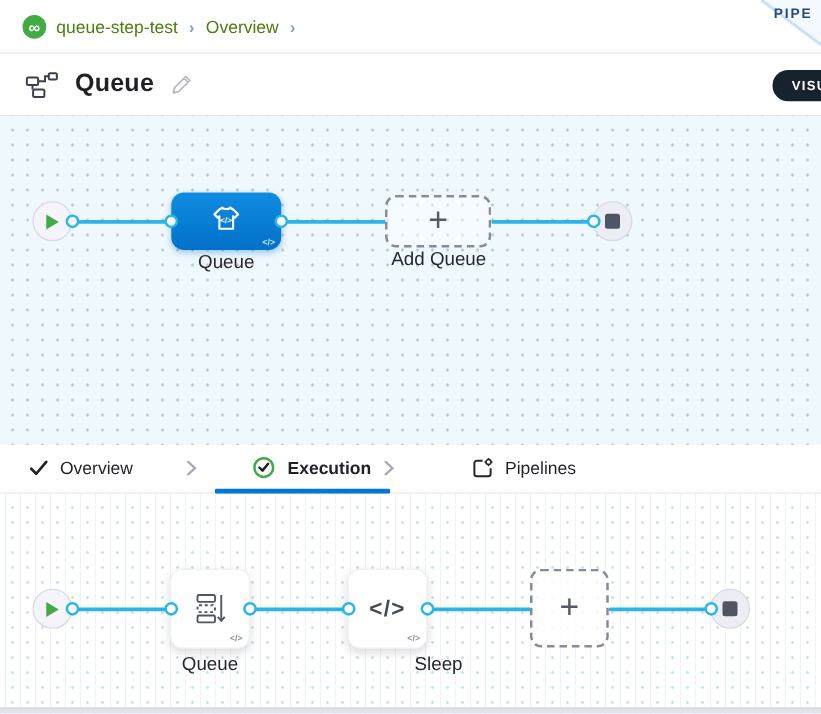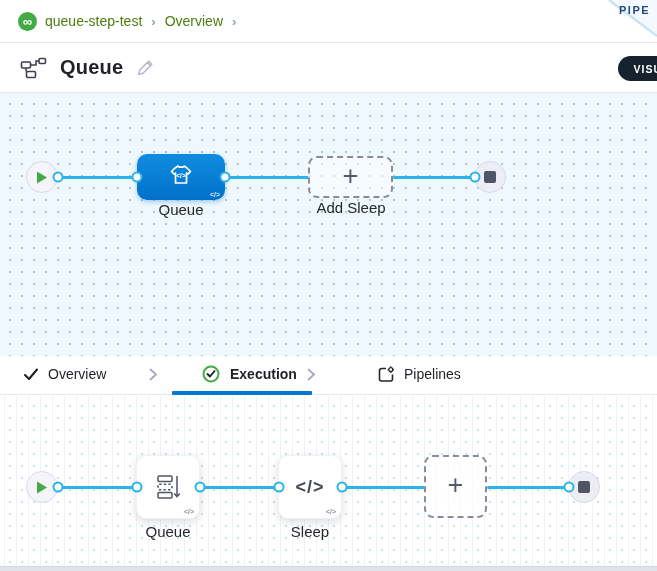--- a/index.html
+++ b/index.html
@@ -134,21 +134,21 @@
         <path d="M9,4 L12,2 C12,3.6 18,3.6 18,2 L21,4 L24.5,7.5 L21.8,10.2 L20.5,9 L20.5,19 L9.5,19 L9.5,9 L8.2,10.2 L5.5,7.5 Z" fill="none" stroke="#ffffff" stroke-width="1.7" stroke-linejoin="round"></path>
         <text x="15" y="14" font-size="6.5" font-weight="700" fill="#ffffff" text-anchor="middle">&lt;/&gt;</text>
       </svg>
       <span class="node-code-badge">&lt;/&gt;</span>
     </div>
     <div class="node-label" style="left:121px; top:108px;">Queue</div>
 
     <div class="dashed-box" style="left:308px; top:63px; width:85px; height:42px; background:rgba(250,253,255,.55);">
       <span class="plus">+</span>
     </div>
-    <div class="node-label" style="left:291px; top:106px;">Add Sleep</div>
+    <div class="node-label" style="left:291px; top:106px;">Add Queue</div>
 
     <div class="endcap" style="left:474px; top:68px; background:#ededf5;">
       <div class="stop-sq"></div>
     </div>
 
     <div class="port" style="left:58px; top:84px;"></div>
     <div class="port" style="left:137px; top:84px;"></div>
     <div class="port" style="left:225px; top:84px;"></div>
     <div class="port" style="left:475px; top:84px;"></div>
   </div>
@@ -218,21 +218,21 @@
         </g>
       </svg>
       <span class="step-code-badge">&lt;/&gt;</span>
     </div>
     <div class="node-label" style="left:108px; top:128px;">Queue</div>
 
     <div class="step-card" style="left:278px; top:60px;">
       <span class="sleep-glyph">&lt;/&gt;</span>
       <span class="step-code-badge">&lt;/&gt;</span>
     </div>
-    <div class="node-label" style="left:250px; top:128px;">Sleep</div>
+    <div class="node-label" style="left:250px; top:128px;text-align:right;">Sleep</div>
 
     <div class="dashed-box" style="left:424px; top:60px; width:63px; height:63px; background:rgba(255,255,255,.8);">
       <span class="plus">+</span>
     </div>
 
     <div class="endcap" style="left:568px; top:76px; background:#ededf5;">
       <div class="stop-sq"></div>
     </div>
 
     <div class="port" style="left:58px;  top:92px;"></div>

